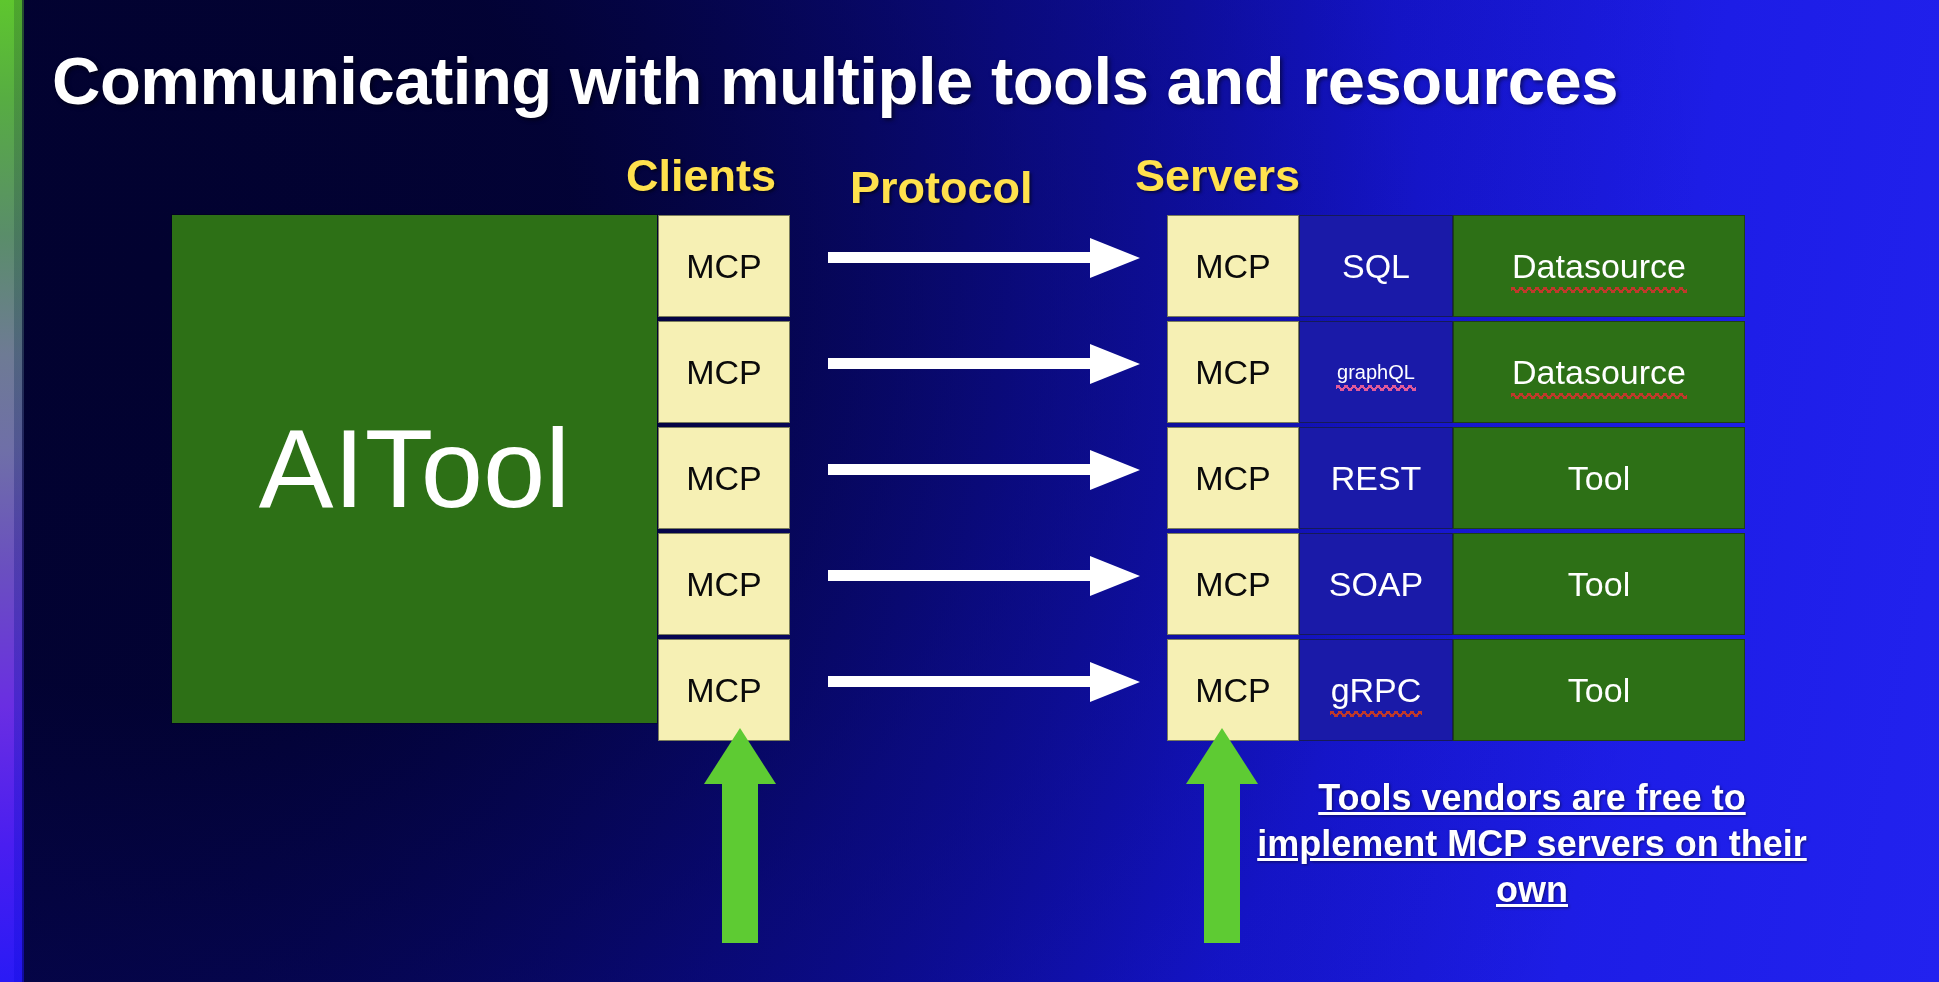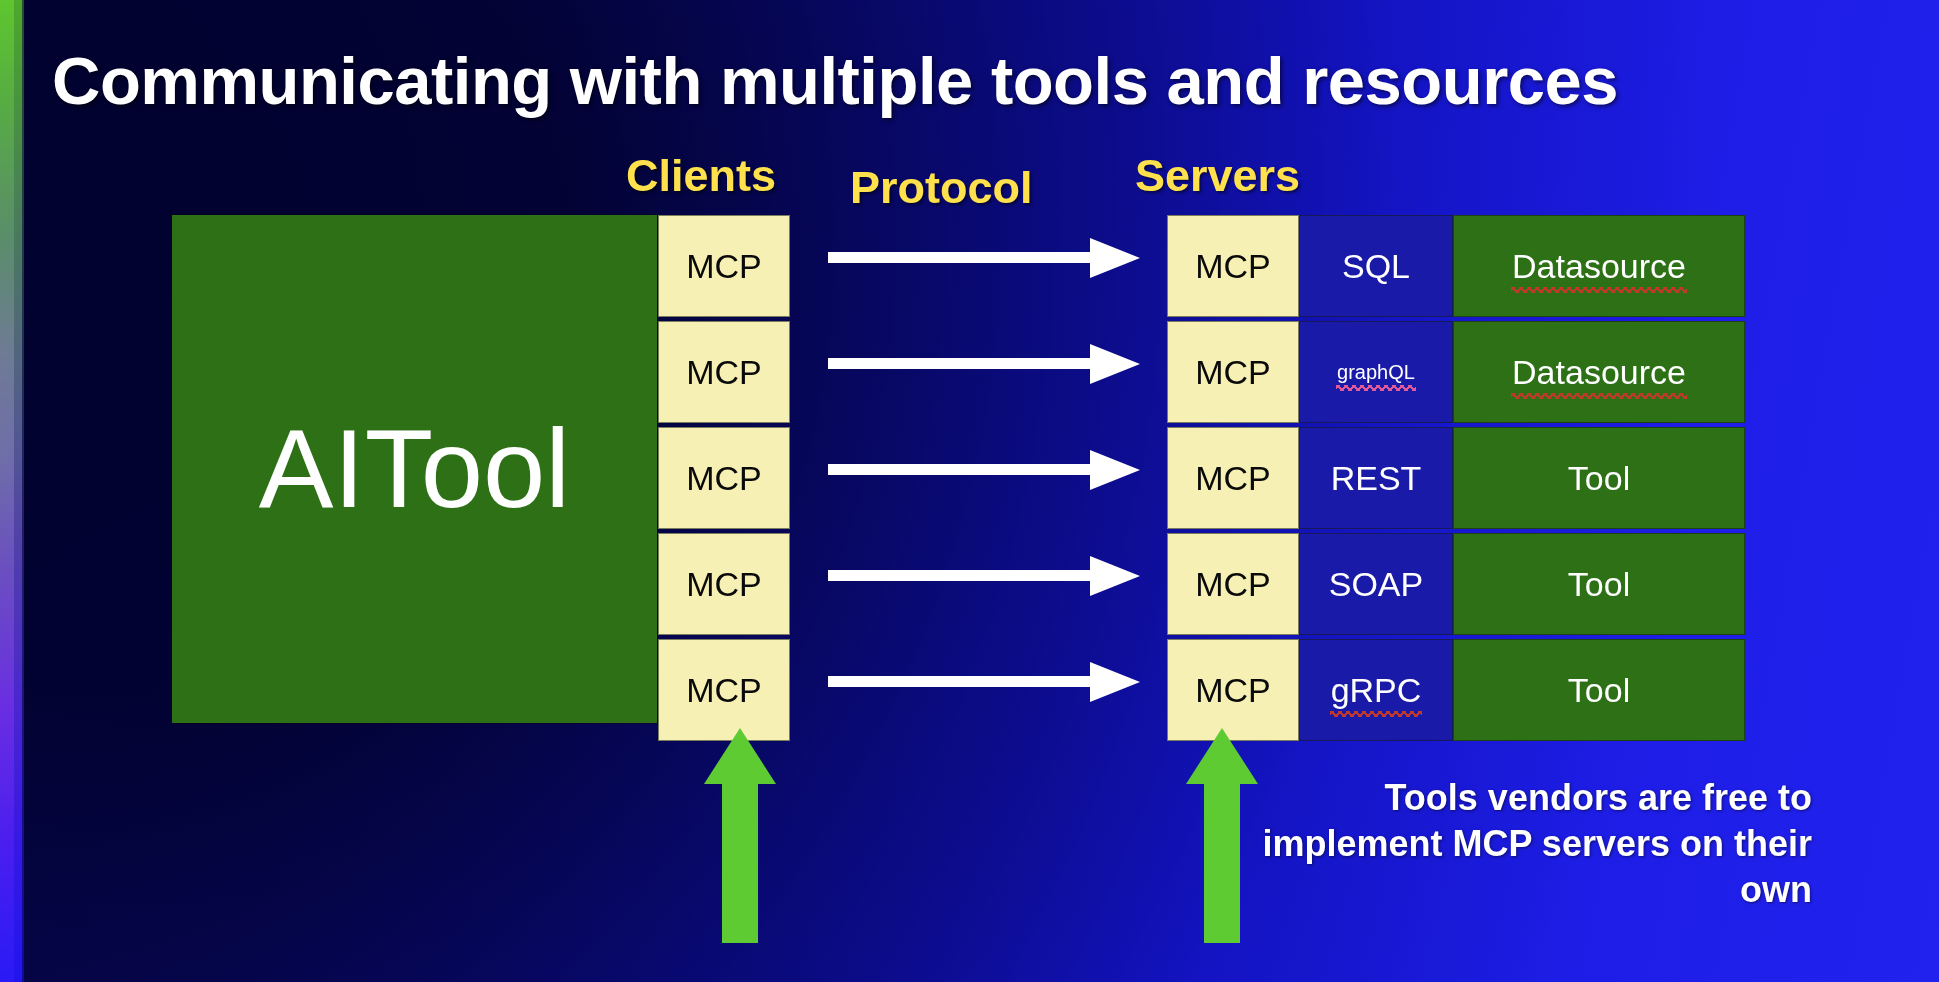--- a/index.html
+++ b/index.html
@@ -129,21 +129,21 @@
   }
   #up-left{left:704px;top:728px;}
   #up-right{left:1186px;top:728px;}
 
   
   .caption{
     position:absolute;color:#ffffff;font-weight:bold;font-size:36px;line-height:1.28;
     text-shadow:1px 1px 3px rgba(0,0,0,.5);
   }
   #caption-left{left:110px;top:775px;width:570px;text-align:right;}
-  #caption-right{left:1252px;top:775px;width:560px;text-align:right;}
+  #caption-right{left:1252px;top:775px;width:560px;text-align:center;text-decoration:underline;}
 
   #watermark{
     position:absolute;right:20px;bottom:18px;
     color:#d9dde8;font-size:25px;opacity:.92;
     text-shadow:1px 1px 2px rgba(0,0,0,.4);
     white-space:nowrap;
   }
 </style>
 </head>
 <body>

